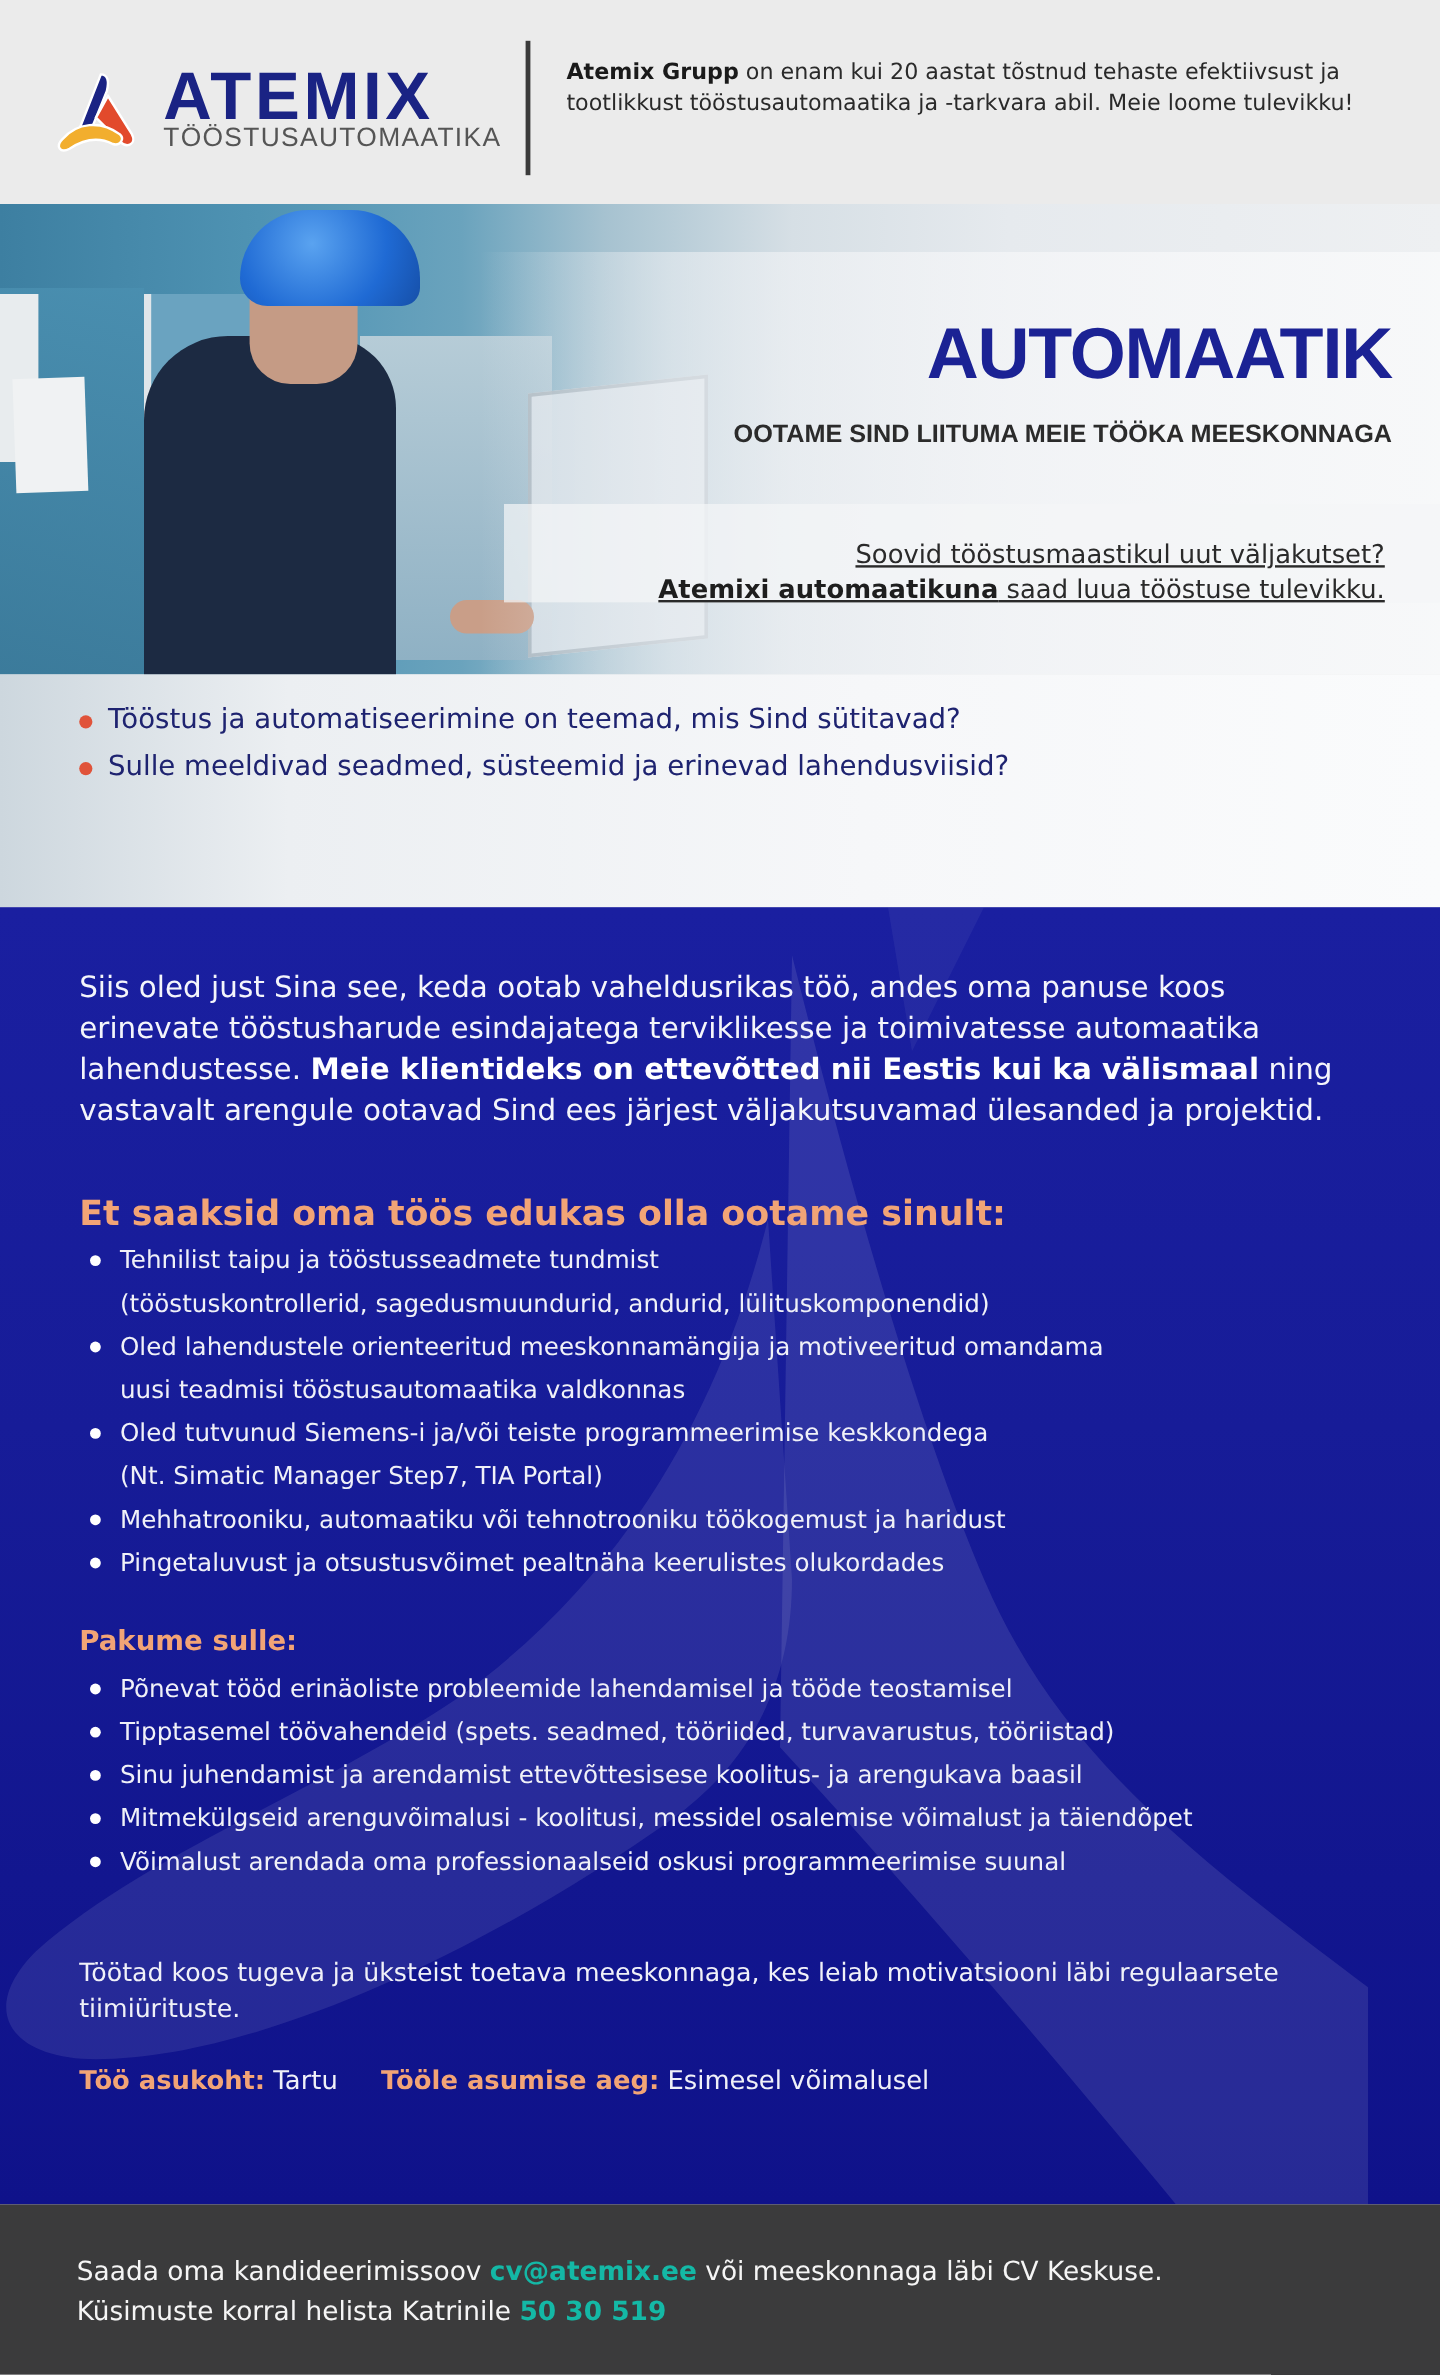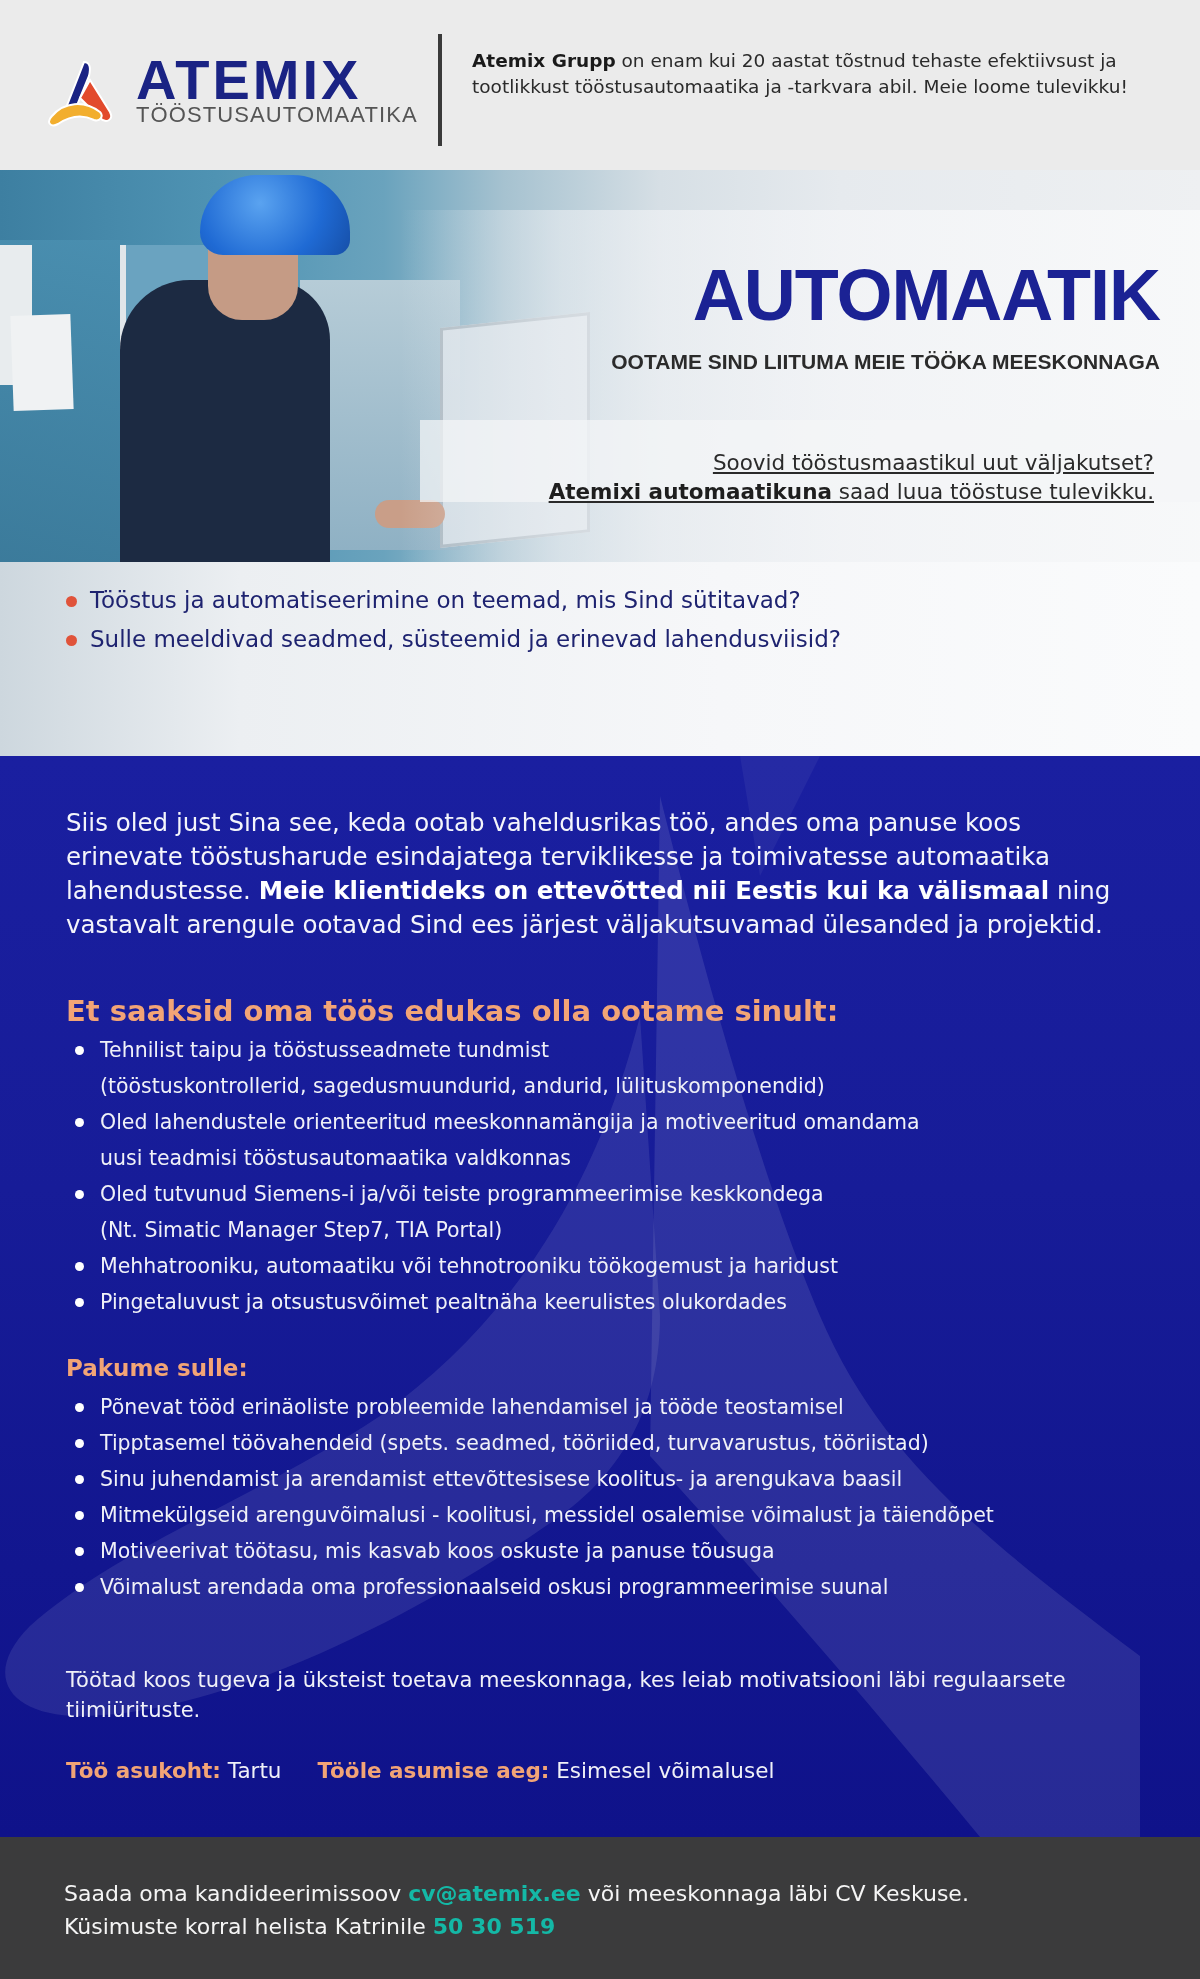--- a/index.html
+++ b/index.html
@@ -24,21 +24,21 @@
   .hero-paper2 { position:absolute; left:12px; top:145px; width:60px; height:95px; background:#f0f2f3; transform:rotate(-2deg); }
   .hero-panel { position:absolute; left:120px; top:75px; width:110px; height:310px; background:#6aa3c0; border-left:6px solid #e0e6ea; }
   .hero-machine-r { position:absolute; left:300px; top:110px; width:160px; height:270px; background:linear-gradient(180deg,#b6ccd7,#8fb1c4); }
   .hero-worker-body { position:absolute; left:120px; top:110px; width:210px; height:290px; background:#1c2a42; border-radius:70px 60px 0 0; }
   .hero-worker-head { position:absolute; left:208px; top:40px; width:90px; height:110px; background:#c59b85; border-radius:40px 40px 34px 34px; }
   .hero-helmet { position:absolute; left:200px; top:5px; width:150px; height:80px; background:radial-gradient(circle at 40% 35%, #5aa3f0, #1f6ad4 60%, #164fa8); border-radius:75px 75px 20px 30px; }
   .hero-hand { position:absolute; left:375px; top:330px; width:70px; height:28px; background:#c99e88; border-radius:14px; }
   .hero-screen { position:absolute; left:440px; top:150px; width:150px; height:220px; background:#dde4ea; border:3px solid #aeb8c0; transform:skewY(-6deg); opacity:.85; }
   .hero-overlay { position:absolute; left:400px; top:40px; width:800px; height:352px; background:linear-gradient(90deg, rgba(240,242,245,0.0) 0%, rgba(240,242,245,0.55) 20%, rgba(245,246,248,0.8) 60%, rgba(248,249,250,0.9) 100%); }
   .hero-band { position:absolute; left:420px; top:250px; width:780px; height:82px; background:rgba(244,245,247,0.72); }
-  .hero-title { position:absolute; right:40px; top:75px; font-family:"Liberation Sans", sans-serif; font-weight:700; font-size:72px; letter-spacing:-1px; color:#1b2294; line-height:100px; }
+  .hero-title { position:absolute; right:40px; top:75px; font-family:"Liberation Sans", sans-serif; font-weight:700; font-size:60px; letter-spacing:-1px; color:#1b2294; line-height:100px; }
   .hero-subtitle { position:absolute; right:40px; top:179px; font-family:"Liberation Sans", sans-serif; font-weight:700; font-size:21px; color:#2b2b2b; line-height:26px; }
   .hero-tagline { position:absolute; right:46px; top:278px; text-align:right; font-size:21.5px; line-height:29px; color:#2a2a2a;text-decoration:underline; }
   .hero-tagline b { font-weight:700; color:#1e1e1e; }
 
   
   .intro-band { position:absolute; left:0; top:562px; width:1200px; height:194px;
                 background:linear-gradient(90deg, rgba(205,215,222,1) 0%, rgba(236,239,242,1) 20%, rgba(246,247,249,1) 60%, #fafbfc 100%); }
   .intro-list { position:absolute; left:66px; top:20px; width:1100px; list-style:none; }
   .intro-item { position:relative; padding-left:24px; font-size:23px; line-height:37px; color:#1e2370; margin-bottom:2px; }
   .intro-item b { font-weight:700; }
@@ -150,21 +150,20 @@
             <div>Pingetaluvust ja otsustusvõimet pealtnäha keerulistes olukordades</div>
           </li>
       </ul>
 
       <h3 class="offer-heading">Pakume sulle:</h3>
       <ul class="blue-list">
         <li class="blue-item"><span class="blue-bullet"></span><span>Põnevat tööd erinäoliste probleemide lahendamisel ja tööde teostamisel</span></li>
         <li class="blue-item"><span class="blue-bullet"></span><span>Tipptasemel töövahendeid (spets. seadmed, tööriided, turvavarustus, tööriistad)</span></li>
         <li class="blue-item"><span class="blue-bullet"></span><span>Sinu juhendamist ja arendamist ettevõttesisese koolitus- ja arengukava baasil</span></li>
         <li class="blue-item"><span class="blue-bullet"></span><span>Mitmekülgseid arenguvõimalusi - koolitusi, messidel osalemise võimalust ja täiendõpet</span></li>
-        <li class="blue-item"><span class="blue-bullet"></span><span>Motiveerivat töötasu, mis kasvab koos oskuste ja panuse tõusuga</span></li>
         <li class="blue-item"><span class="blue-bullet"></span><span>Võimalust arendada oma professionaalseid oskusi programmeerimise suunal</span></li>
       </ul>
 
       <p class="closing">Töötad koos tugeva ja üksteist toetava meeskonnaga, kes leiab motivatsiooni läbi regulaarsete tiimiürituste.</p>
 
       <p class="meta"><span class="label">Töö asukoht:</span><span> Tartu</span><span class="gap"></span><span class="label">Tööle asumise aeg:</span><span> Esimesel võimalusel</span></p>
     </div>
   </div>
 
   <div class="footer">

